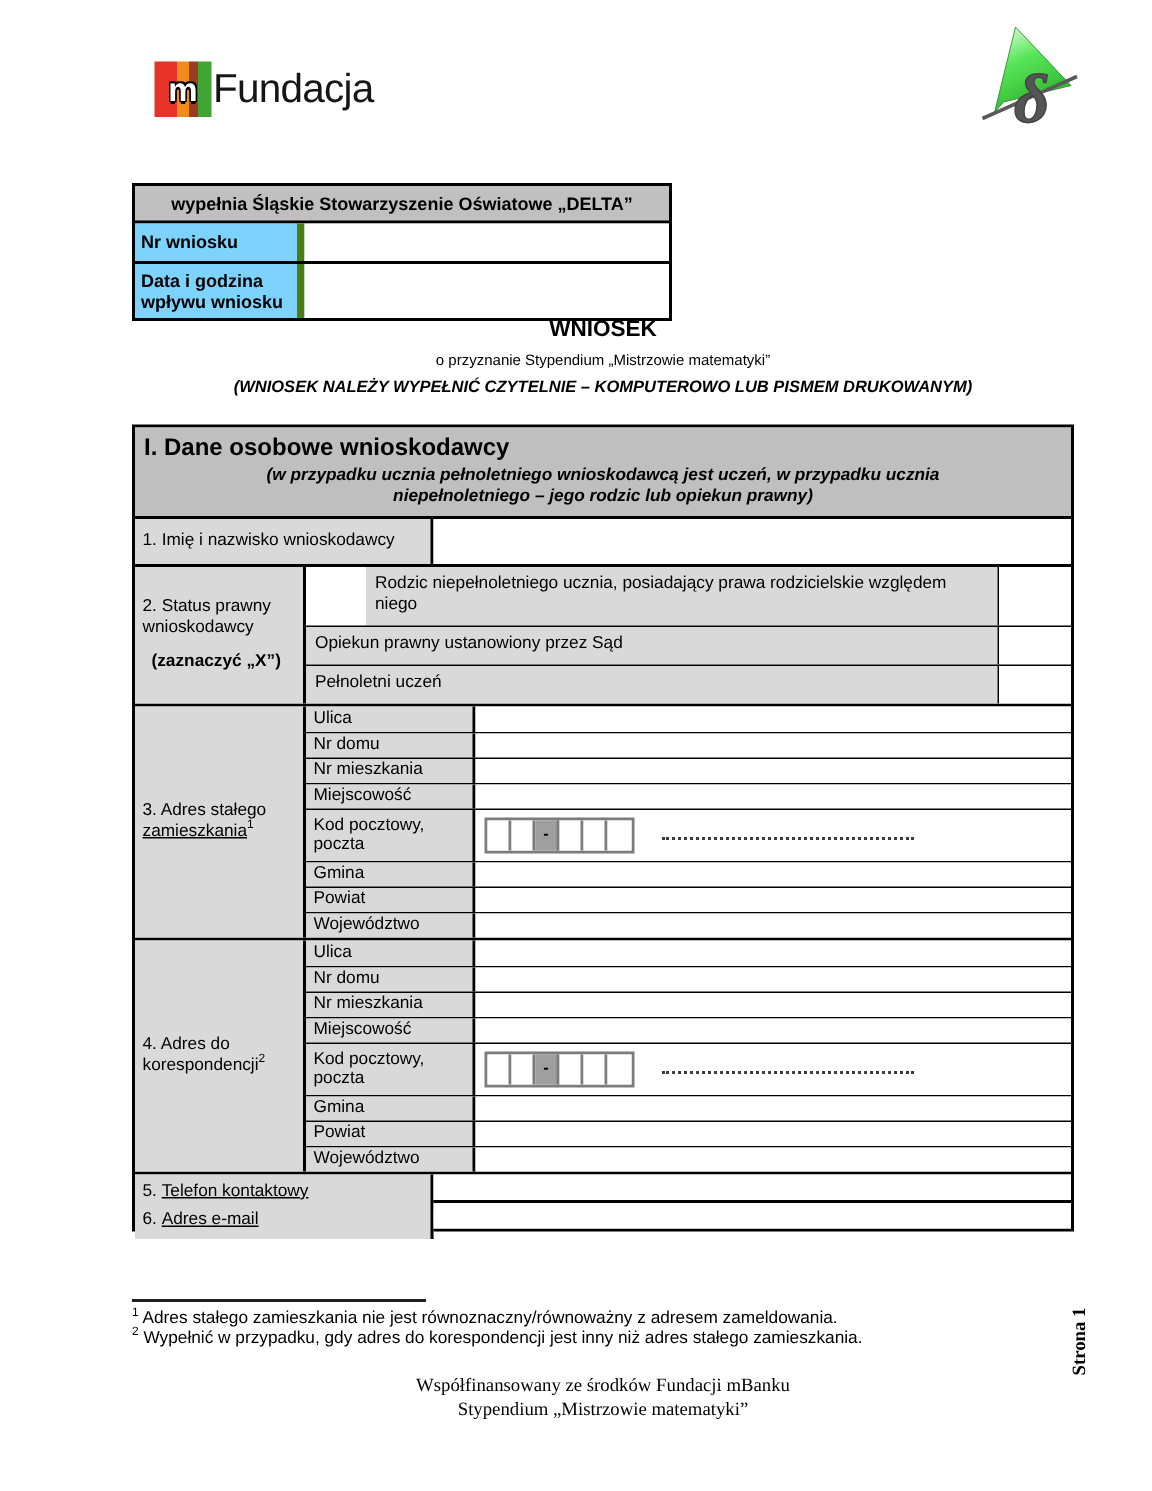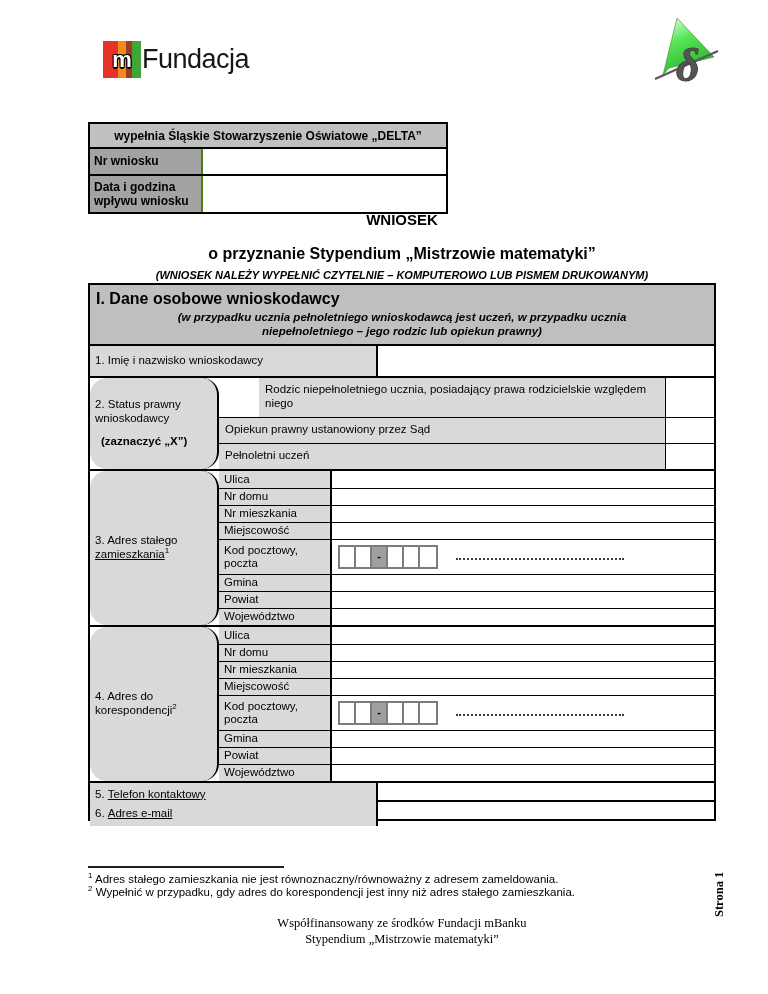--- a/index.html
+++ b/index.html
@@ -29,49 +29,49 @@
 
   
   .admin-table { position:absolute; left:88px; top:122px; width:360px; border:2px solid #000; font-size:12px; }
   .admin-header {
     height:25px; background:#c0c0c0; border-bottom:2px solid #000;
     display:flex; align-items:center; justify-content:center; font-weight:bold; white-space:nowrap;
   }
   .admin-row { display:flex; border-bottom:2px solid #000; }
   .admin-row:last-child { border-bottom:none; }
   .admin-label {
-    width:113px; background:#a3a3a3; font-weight:bold; padding:2px 4px;
-    border-right:2px solid #4d7c0f; display:flex; align-items:center; line-height:1.2;
+    width:113px; background:#7dd3fc; font-weight:bold; padding:2px 4px;
+    border-right:5px solid #4d7c0f; display:flex; align-items:center; line-height:1.2;
   }
   .admin-value { flex:1; background:#fff; }
   .h27 { height:27px; } .h36 { height:36px; }
 
   
   .title-block { position:absolute; left:88px; top:211px; width:628px; text-align:center; }
   .t1 { font-size:15px; font-weight:bold; }
-  .t2 { font-size:16px; font-weight:bold; margin-top:17px; }
+  .t2 { font-size:10px; font-weight:normal; margin-top:7px; }
   .t3 { font-size:11px; font-weight:bold; font-style:italic; margin-top:6px; }
 
   
   .main-table { position:absolute; left:88px; top:283px; width:628px; border:2px solid #000; font-size:11.5px; line-height:1.2; }
   .sec-header { background:#bfbfbf; border-bottom:2px solid #000; padding:4px 6px 5px; }
   .sec-title { font-weight:bold; font-size:16px; }
   .sec-note { font-weight:bold; font-style:italic; text-align:center; width:478px; margin:3px auto 0; }
 
   .frow { display:flex; }
   .gsep { border-top:2px solid #000; }
   .lbl { background:#d9d9d9; }
   .val { background:#fff; flex:1; }
 
   .row1 { height:30px; }
-  .lbl-wide { width:288px; border-right:2px solid #000; display:flex; align-items:center; padding:12px 5px; }
+  .lbl-wide { width:199px; border-right:2px solid #000; display:flex; align-items:center; padding:12px 5px; }
 
   .lbl-narrow {
-    width:129px; border-right:2px solid #000; display:flex; flex-direction:column;
-    justify-content:center; padding:20px 5px; gap:9px;border-radius:17px;
+    width:114px; border-right:2px solid #000; display:flex; flex-direction:column;
+    justify-content:center; padding:20px 5px; gap:9px;
   }
   .optcol { flex:1; display:flex; flex-direction:column; }
   .orow { display:flex; border-top:1px solid #000; }
   .orow:first-child { border-top:none;margin-left:40px; }
   .olabel { flex:1; background:#d9d9d9; padding:3px 6px; display:flex; align-items:center; }
   .ocheck { width:49px; background:#fff; border-left:1px solid #000; }
   .oh39 { height:39px; } .oh26 { height:26px; }
   .olabel .wrapcap { max-width:402px; display:inline-block; }
 
   .addrcol { flex:1; display:flex; flex-direction:column; }

